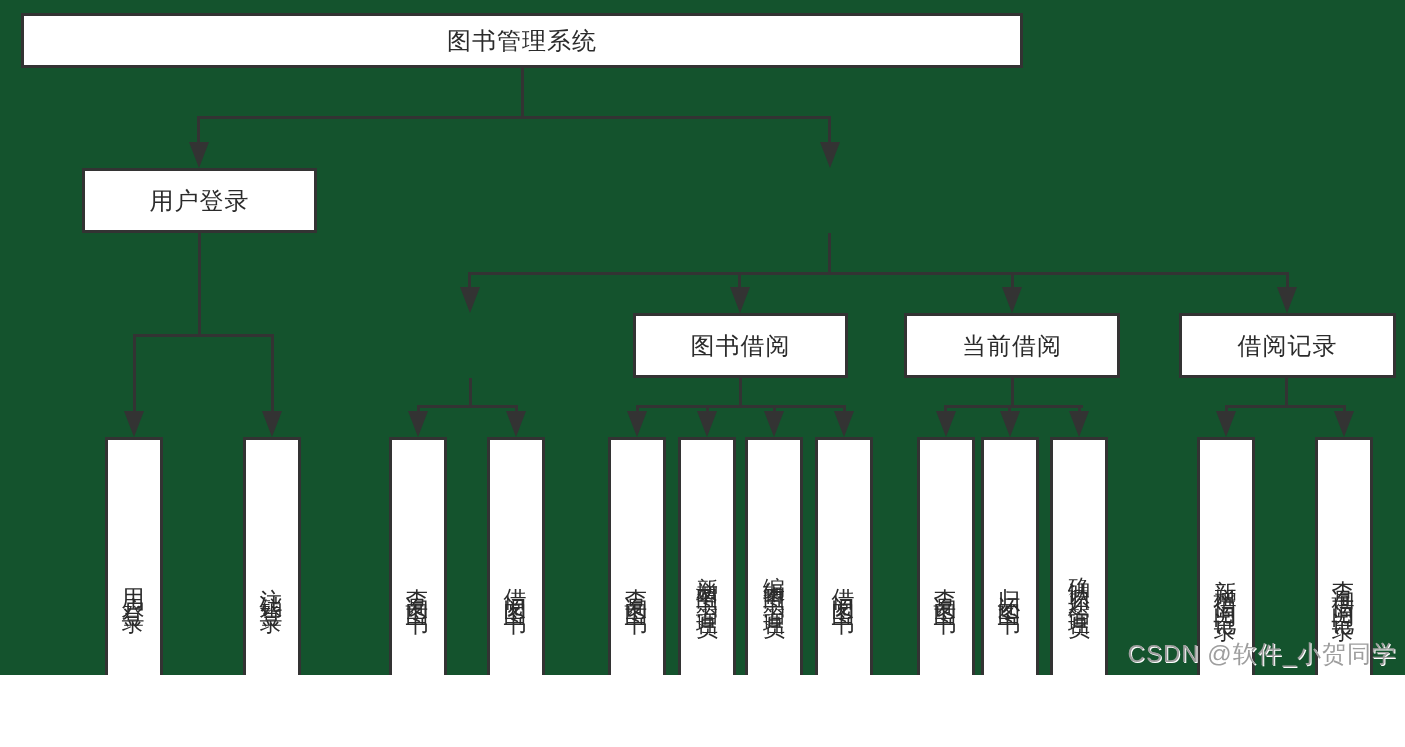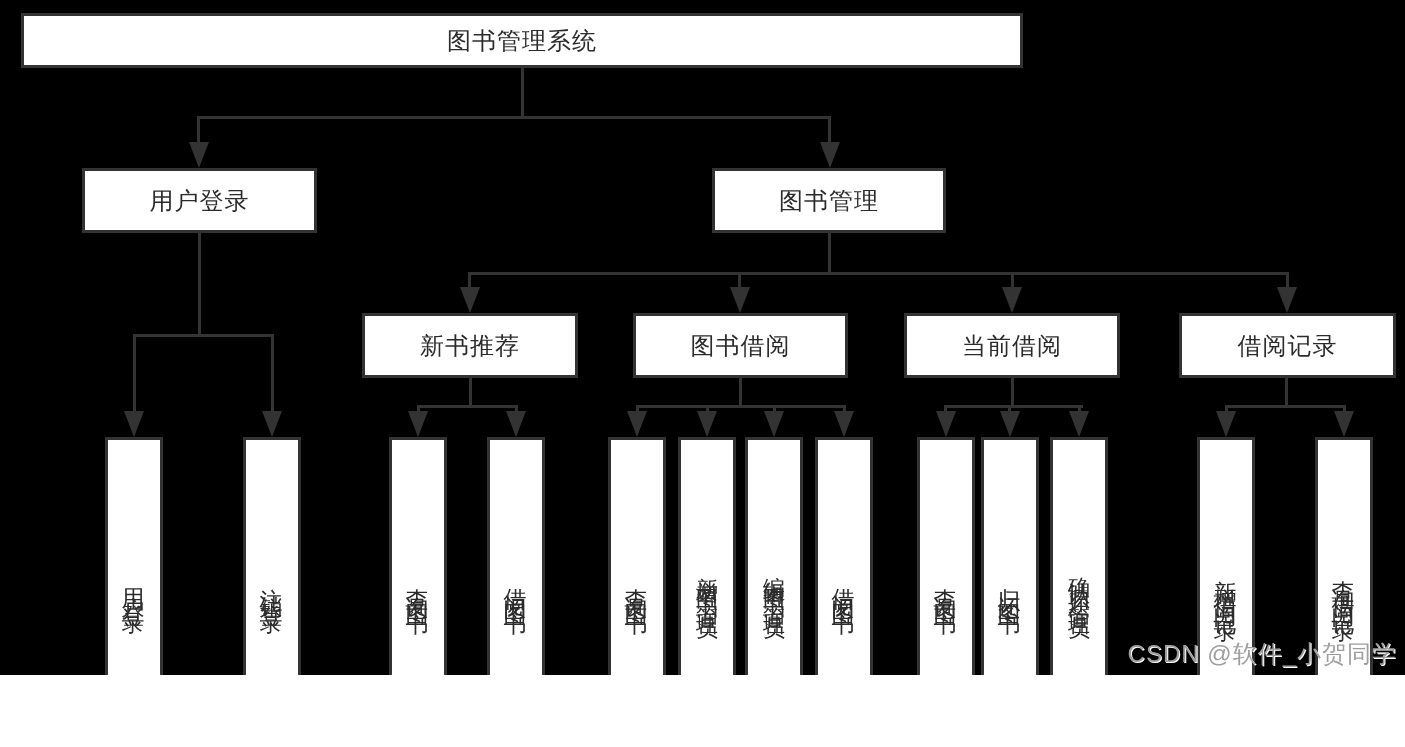--- a/index.html
+++ b/index.html
@@ -1,17 +1,17 @@
 <!DOCTYPE html>
 <html><head>
 <meta charset="utf-8">
 <style>
   html,body{margin:0;padding:0;background:#fff;}
   #stage{
-    position:relative;width:1405px;height:675px;background:#000000;
+    position:relative;width:1405px;height:675px;background:#14532d;
     font-family:"Liberation Sans","DejaVu Sans",sans-serif;overflow:hidden;
   }
   .hbox{
     position:absolute;box-sizing:border-box;border:3px solid #333333;background:#ffffff;
     display:flex;align-items:center;justify-content:center;
     font-size:24px;color:#2b2b2b;letter-spacing:1px;
   }
   .vbox{
     position:absolute;box-sizing:border-box;border:3px solid #333333;background:#ffffff;
     top:437px;width:58px;height:298px;
@@ -46,45 +46,39 @@
   <div class="vline" style="left:521px;top:68px;height:50px;"></div>
   <div class="hline" style="left:198px;top:116px;width:633px;"></div>
   <div class="vline" style="left:197px;top:116px;height:28px;"></div>
   <div class="arrow" style="left:189px;top:142px;"></div>
   <div class="vline" style="left:828px;top:116px;height:28px;"></div>
   <div class="arrow" style="left:820px;top:142px;"></div>
 
   <div class="hbox" style="left:82px;top:168px;width:235px;height:65px;">
     <span>用户登录</span>
   </div>
-  <div class="hbox" style="left:712px;top:168px;width:234px;height:65px;">
-    <span>图书管理</span>
-  </div>
 
   <div class="vline" style="left:198px;top:233px;height:103px;"></div>
   <div class="hline" style="left:133px;top:334px;width:141px;"></div>
   <div class="vline" style="left:133px;top:334px;height:79px;"></div>
   <div class="arrow" style="left:124px;top:411px;"></div>
   <div class="vline" style="left:271px;top:334px;height:79px;"></div>
   <div class="arrow" style="left:262px;top:411px;"></div>
 
   <div class="vline" style="left:828px;top:233px;height:41px;"></div>
   <div class="hline" style="left:468px;top:272px;width:821px;"></div>
   <div class="vline" style="left:468px;top:272px;height:17px;"></div>
   <div class="arrow" style="left:460px;top:287px;"></div>
   <div class="vline" style="left:738px;top:272px;height:17px;"></div>
   <div class="arrow" style="left:730px;top:287px;"></div>
   <div class="vline" style="left:1011px;top:272px;height:17px;"></div>
   <div class="arrow" style="left:1002px;top:287px;"></div>
   <div class="vline" style="left:1286px;top:272px;height:17px;"></div>
   <div class="arrow" style="left:1277px;top:287px;"></div>
 
-  <div class="hbox" style="left:362px;top:313px;width:216px;height:65px;">
-    <span>新书推荐</span>
-  </div>
   <div class="hbox" style="left:904px;top:313px;width:216px;height:65px;">
     <span>当前借阅</span>
   </div>
   <div class="hbox" style="left:633px;top:313px;width:215px;height:65px;">
     <span>图书借阅</span>
   </div>
   <div class="hbox" style="left:1179px;top:313px;width:217px;height:65px;">
     <span>借阅记录</span>
   </div>
 

